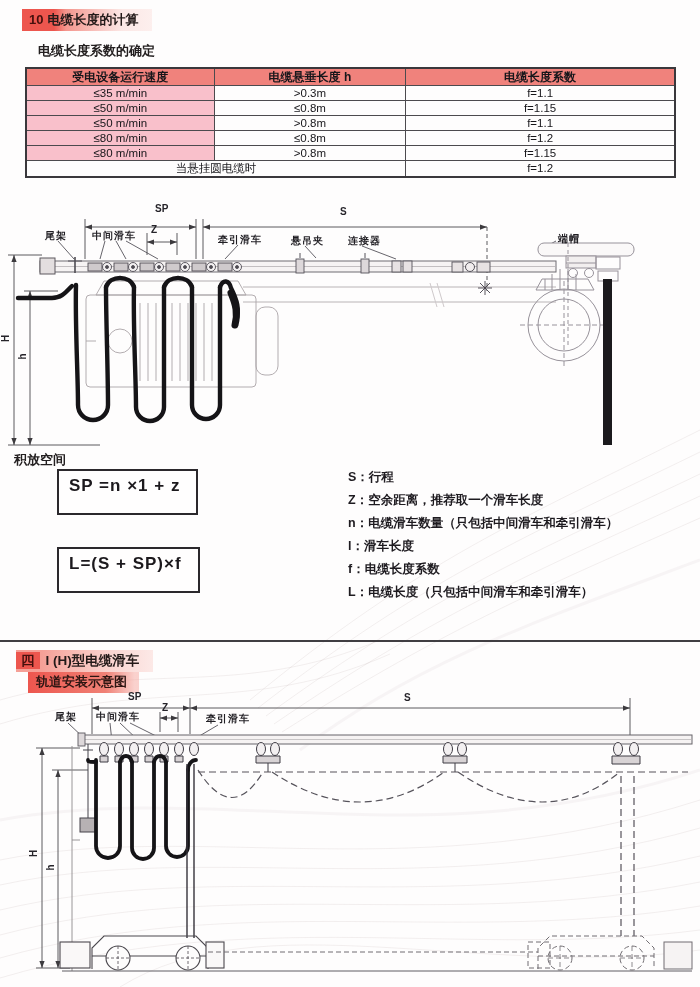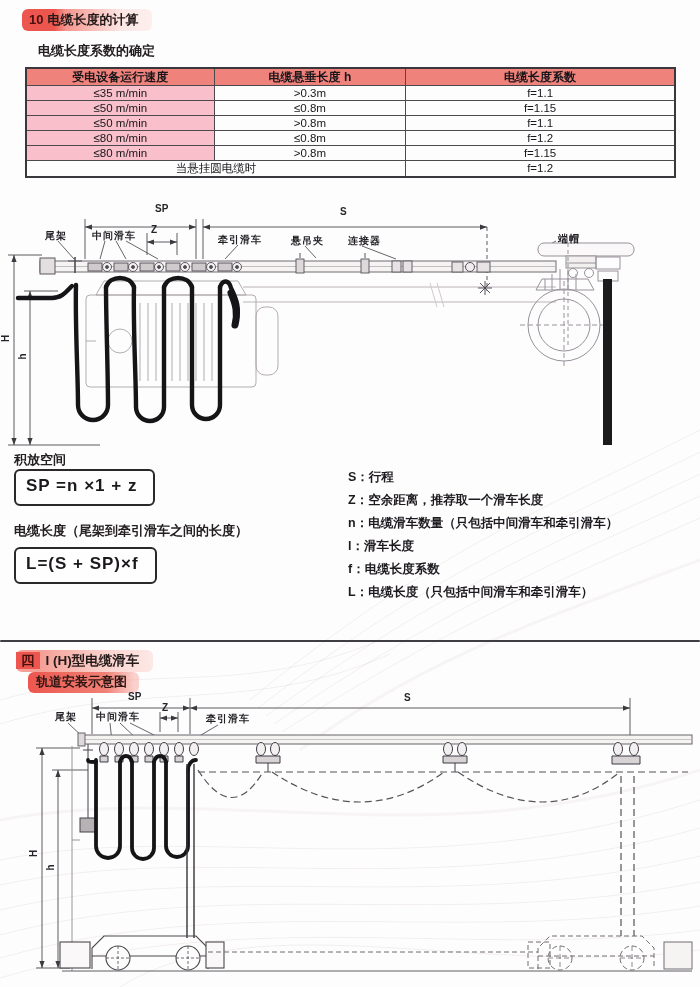--- a/index.html
+++ b/index.html
@@ -1,19 +1,19 @@
 <!DOCTYPE html>
 <html><head>
 <meta charset="utf-8">
 <style>
   * { margin:0; padding:0; box-sizing:border-box; }
   body { background:#e9e9e9; font-family:"Liberation Sans","DejaVu Sans",sans-serif; }
   .page { position:relative; width:700px; height:987px; background:#fefdfd; margin:0 auto; overflow:hidden; }
   .bg-pattern { position:absolute; left:0; top:0; width:700px; height:987px; z-index:0; }
-  .layer { position:absolute; z-index:1;border-radius:6px; }
+  .layer { position:absolute; z-index:1; }
 
   
   .title-line1 { left:22px; top:9px; display:inline-block; padding:2px 0;
     background:linear-gradient(90deg,#ed564e 0px,#ed564e 32px,#f4968e 44px,rgba(250,214,210,.55) 100px,rgba(255,255,255,0) 185px);
     font-size:13px; font-weight:bold; white-space:nowrap; }
   .title-line1 .num { color:#46100d; padding:0 4px 0 7px; }
   .title-line1 .txt { color:#231a19; padding-right:14px; }
   .sub1 { left:38px; top:42px; font-size:13px; font-weight:bold; color:#242021; }
 
   
@@ -27,22 +27,22 @@
   .tbl tr.foot td { height:15px; line-height:15px; }
 
   
   .diag { overflow:visible; }
   .dim-label { position:absolute; font-size:10px; font-weight:bold; color:#26242a; z-index:2; }
   .cjk-label { position:absolute; font-size:10px; font-weight:bold; color:#211f24; z-index:2; white-space:nowrap; letter-spacing:1px; }
   .vert { transform:rotate(-90deg); transform-origin:center; }
 
   
   .ftitle { font-size:13px; font-weight:bold; color:#242021; }
-  .fbox { position:absolute; border:2px solid #2b282c; padding:5px 16px 8px 10px;
-    font-size:17px; font-weight:bold; color:#1c191d; letter-spacing:1px; white-space:nowrap; background:rgba(255,255,255,.6); }
+  .fbox { position:absolute; border:2px solid #2b282c; padding:5px 16px 17px 10px;
+    font-size:17px; font-weight:bold; color:#1c191d; letter-spacing:1px; white-space:nowrap; background:rgba(255,255,255,.6);margin-left:43px; }
   .legend { left:348px; top:466px; width:345px; }
   .legend-item { font-size:12.5px; font-weight:bold; color:#1e1b20; line-height:23px; white-space:nowrap; }
 
   .sep { left:0; top:640px; width:700px; border-top:2px solid #403e42; }
 
   .title-line2 { left:16px; top:650px; display:inline-block; padding:2px 0;
     background:linear-gradient(90deg,rgba(244,150,140,.9) 26px,rgba(247,176,168,.55) 90px,rgba(255,255,255,0) 180px);
     font-size:13.5px; font-weight:bold; white-space:nowrap; }
   .title-line2 .num { background:#ed564e; color:#46100d; padding:1px 5px; }
   .title-line2 .txt { color:#231a19; padding:0 14px 0 6px; }
@@ -254,21 +254,20 @@
     <span class="cjk-label" style="left:45px;top:34px;">尾架</span>
     <span class="cjk-label" style="left:92px;top:34px;">中间滑车</span>
     <span class="cjk-label" style="left:218px;top:38px;">牵引滑车</span>
     <span class="cjk-label" style="left:291px;top:39px;">悬吊夹</span>
     <span class="cjk-label" style="left:348px;top:39px;">连接器</span>
     <span class="cjk-label" style="left:558px;top:37px;">端帽</span>
   </div>
 
   <div class="layer ftitle" style="left:14px;top:451px;">积放空间</div>
   <div class="fbox layer" style="left:14px;top:469px;">SP =n ×1 + z</div>
-  <div class="layer ftitle" style="left:14px;top:522px;">电缆长度（尾架到牵引滑车之间的长度）</div>
   <div class="fbox layer" style="left:14px;top:547px;">L=(S + SP)×f</div>
 
   <div class="layer legend">
     <div class="legend-item">S：行程</div>
     <div class="legend-item">Z：空余距离，推荐取一个滑车长度</div>
     <div class="legend-item">n：电缆滑车数量（只包括中间滑车和牵引滑车）</div>
     <div class="legend-item">l：滑车长度</div>
     <div class="legend-item">f：电缆长度系数</div>
     <div class="legend-item">L：电缆长度（只包括中间滑车和牵引滑车）</div>
   </div>

